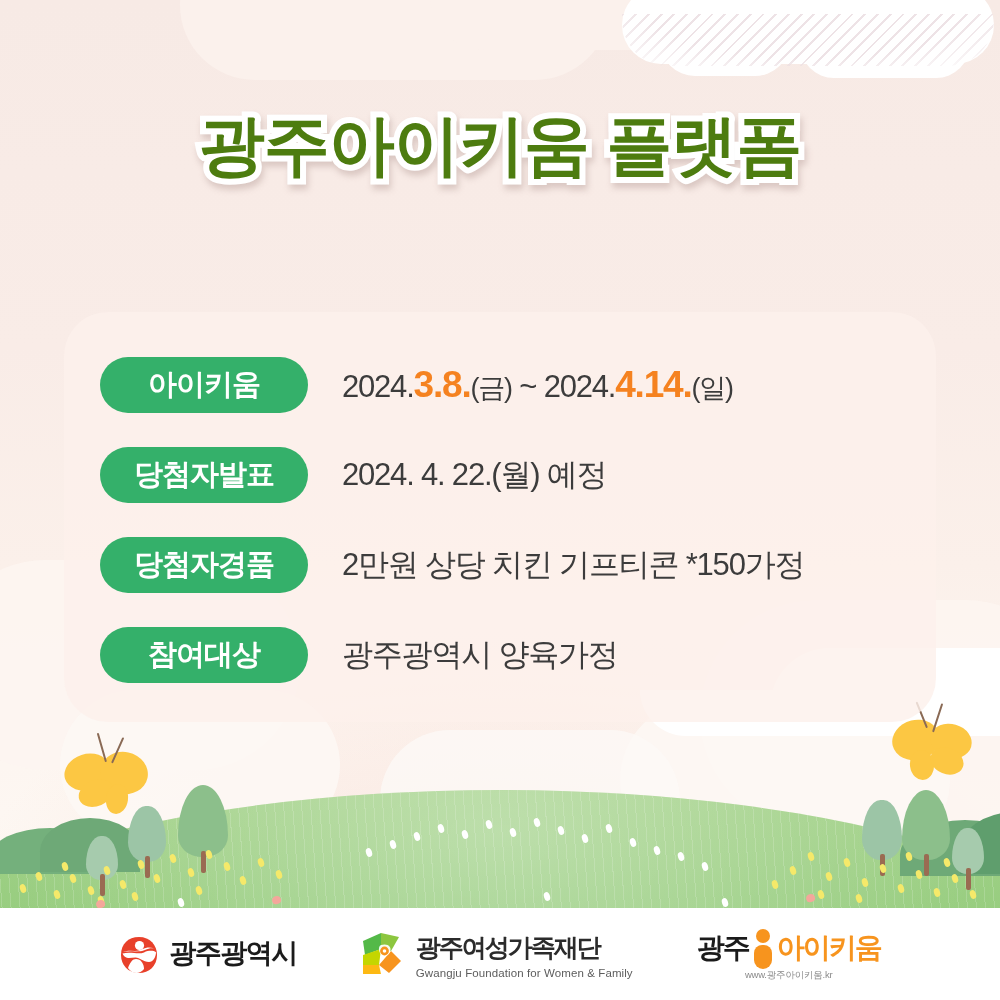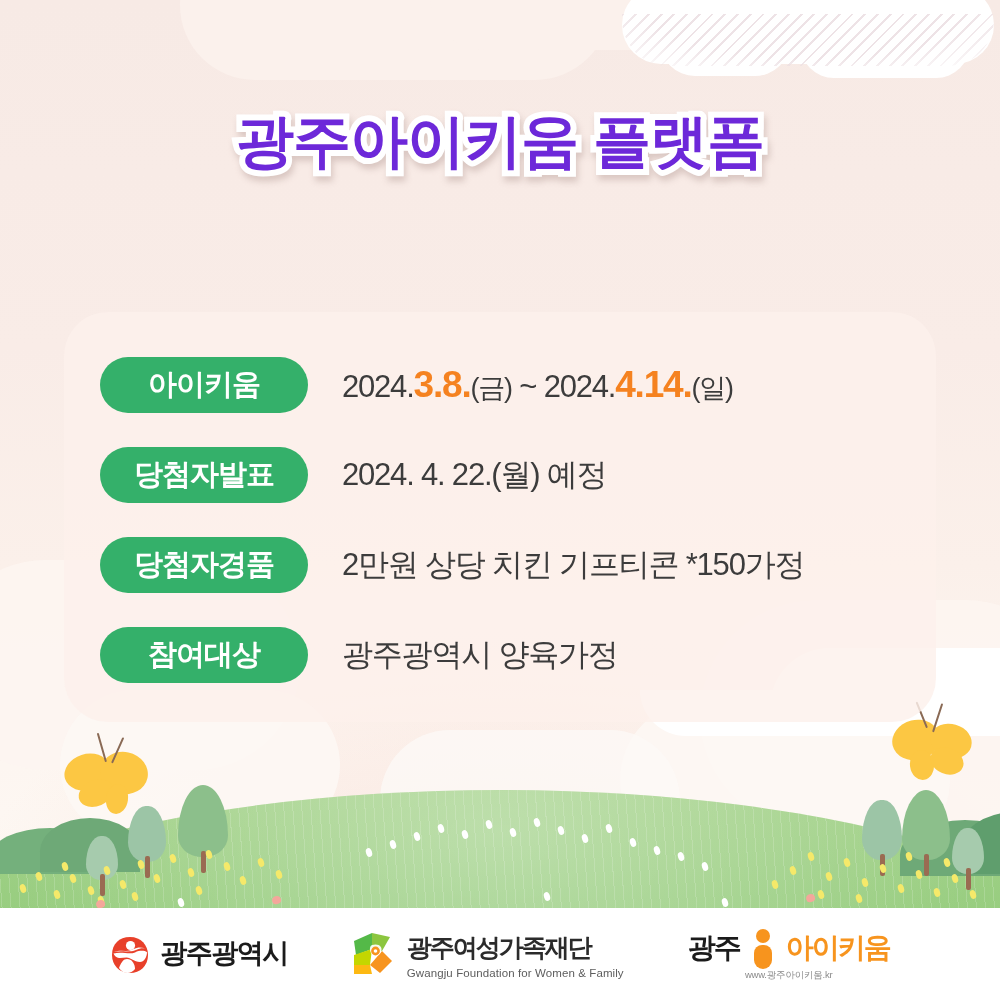--- a/index.html
+++ b/index.html
@@ -122,21 +122,21 @@
   .titles{
     position:absolute; left:0; top:112px; width:1000px; text-align:center;
     line-height:1;
   }
   .title-line{
     font-weight:700; letter-spacing:-1px;
     -webkit-text-stroke:12px #ffffff; paint-order:stroke fill;
     filter:drop-shadow(2px 5px 3px rgba(176,150,145,.42));
   }
   .title-1{
-    font-size:58px; color:#6d28d9; margin-bottom:6px;
+    font-size:66px; color:#4d7c0f; margin-bottom:6px;
   }
   .title-2{
     font-size:70px; color:#9b6ee8;
   }
 
   
   .card{
     position:absolute; left:64px; top:312px; width:872px; height:410px;
     background:rgba(253,240,236,.82);
     border-radius:44px;
@@ -173,21 +173,21 @@
   .gj-mark{ position:relative; width:40px; height:40px; margin-right:10px; }
   .gj-text{ font-size:27px; font-weight:700; color:#1b1b1b; letter-spacing:-1.5px; }
 
   
   .gf-mark{ position:relative; width:46px; height:44px; margin-right:9px; }
   .gf-texts{ display:flex; flex-direction:column; }
   .gf-ko{ font-size:25px; font-weight:700; color:#2b2b2b; letter-spacing:-2px; }
   .gf-en{ font-size:11.5px; color:#5d5d5d; letter-spacing:.1px; margin-top:3px; }
 
   
-  .ik-row{ display:flex; align-items:center;gap:9px; }
+  .ik-row{ display:flex; align-items:center; }
   .ik-ko{ font-size:28px; font-weight:700; color:#1b1b1b; letter-spacing:-2px; }
   .ik-mark{ position:relative; width:22px; height:38px; margin:0 3px; }
   .ik-head{ position:absolute; left:4px; top:0; width:14px; height:14px; border-radius:50%; background:#f7941e; }
   .ik-body{ position:absolute; left:2px; top:16px; width:18px; height:24px; border-radius:9px 9px 10px 10px; background:#f7941e; }
   .ik-orange{ font-size:28px; font-weight:700; color:#f7941e; letter-spacing:-2px; }
   .ik-url{ font-size:9.5px; color:#8a8a8a; text-align:center; margin-top:2px; letter-spacing:-.2px; }
   .ik-wrap{ display:flex; flex-direction:column; align-items:center; }
 </style>
 </head>
 <body>

